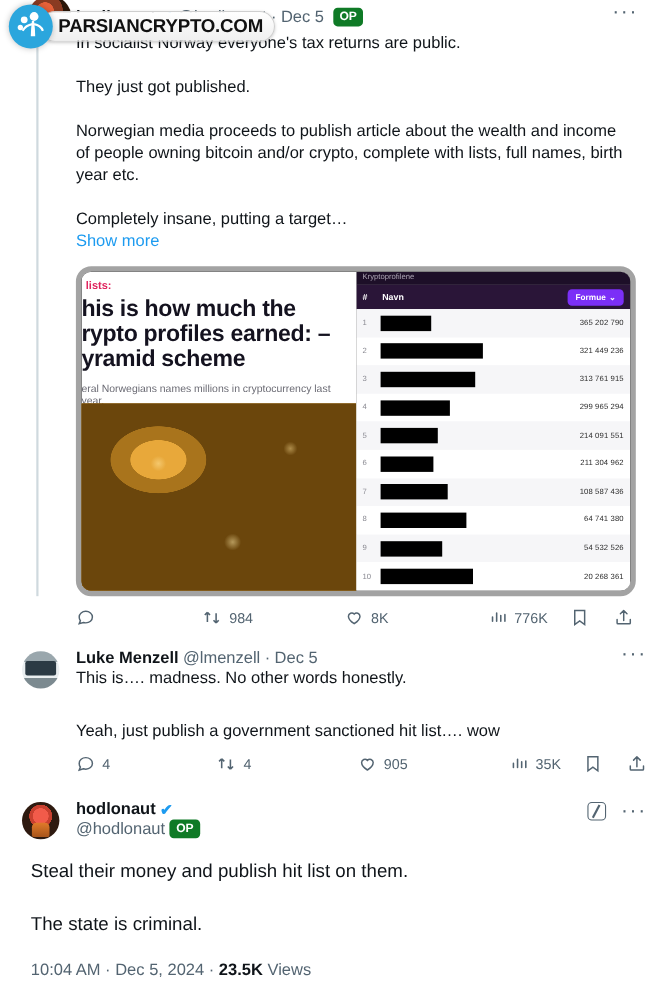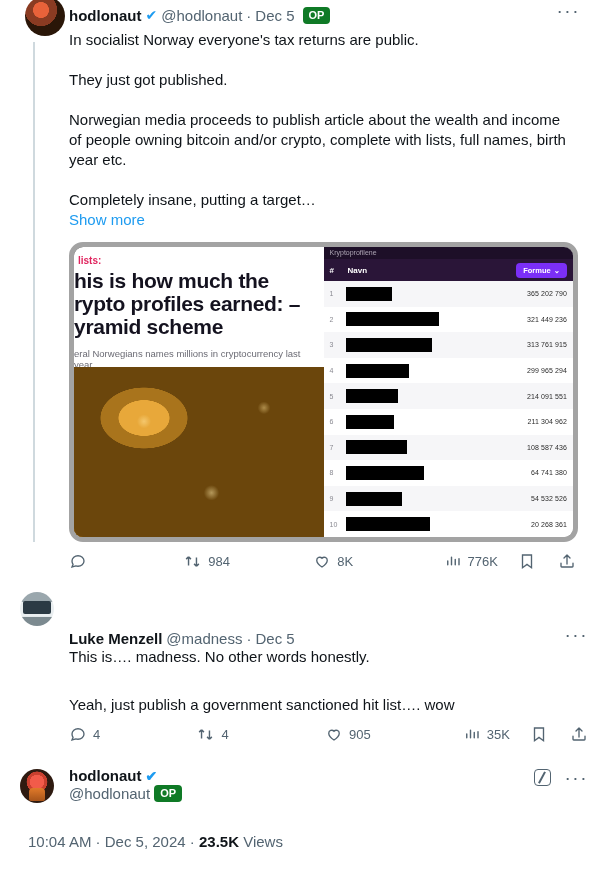--- a/index.html
+++ b/index.html
@@ -342,23 +342,23 @@
             <path d="M12 16V4m0 0L8 8m4-4l4 4M4 15v4a1 1 0 001 1h14a1 1 0 001-1v-4" stroke-linecap="round"></path>
           </svg>
       </div>
     </div>
   </div>
 
   <div class="tweet2">
 
     <div class="t2-avatar"></div>
     <div class="t2-body">
-      <div class="name-line" style="position:relative;margin-top:40px;">
+      <div class="name-line" style="position:relative;">
         <span class="dname">Luke Menzell</span>
-        <span class="handle">@madness</span>
+        <span class="handle">@lmenzell</span>
         <span class="sep">·</span>
         <span class="date">Dec 5</span>
         <span class="more-dots" style="right:0; top:-2px;">···</span>
       </div>
       <div class="t2-text">
         <p>This is…. madness. No other words honestly.</p>
         <p>Yeah, just publish a government sanctioned hit list…. wow</p>
       </div>
       <div class="actions" style="margin-left:0; margin-right:0;">
         <div class="act">
@@ -409,25 +409,42 @@
         <span class="verified">✔</span>
       </div>
       <div class="t3-handle">
         <span>@hodlonaut</span>
         <span class="op-badge">OP</span>
       </div>
       <div class="t3-icons">
         <span class="grok-box"></span>
         <span class="more-dots" style="position:static;">···</span>
       </div>
+    </div>
+    <div class="t3-text">
+      <p>Steal their money and publish hit list on them.</p>
+      <p>The state is criminal.</p>
     </div>
     <div class="t3-meta">
       <span>10:04 AM</span>
       <span>·</span>
       <span>Dec 5, 2024</span>
       <span>·</span>
       <b>23.5K</b>
       <span>Views</span>
     </div>
   </div>
 
+  <div class="watermark">
+    <div class="wm-logo">
+      <svg width="40" height="40" viewBox="0 0 40 40">
+        <circle cx="14" cy="14" r="3.1" fill="#fff"></circle>
+        <circle cx="23" cy="11" r="4" fill="#fff"></circle>
+        <circle cx="10.5" cy="21" r="2.4" fill="#fff"></circle>
+        <path d="M21 15 q-1 8 -1 14 h4 q0 -6 -1 -14 z" fill="#fff"></path>
+        <path d="M21.5 18 q-6 1 -9 6" stroke="#fff" stroke-width="2" fill="none"></path>
+        <path d="M23 18 q6 1 8 6" stroke="#fff" stroke-width="2" fill="none"></path>
+      </svg>
+    </div>
+    <div class="wm-label">PARSIANCRYPTO.COM</div>
+  </div>
 
 </div>
 
 </body></html>

